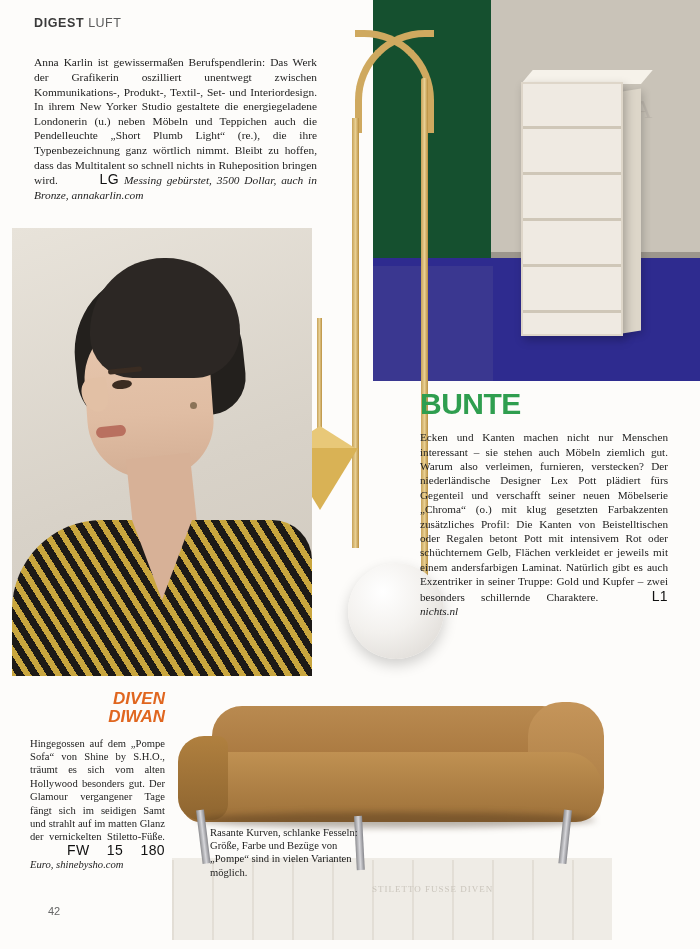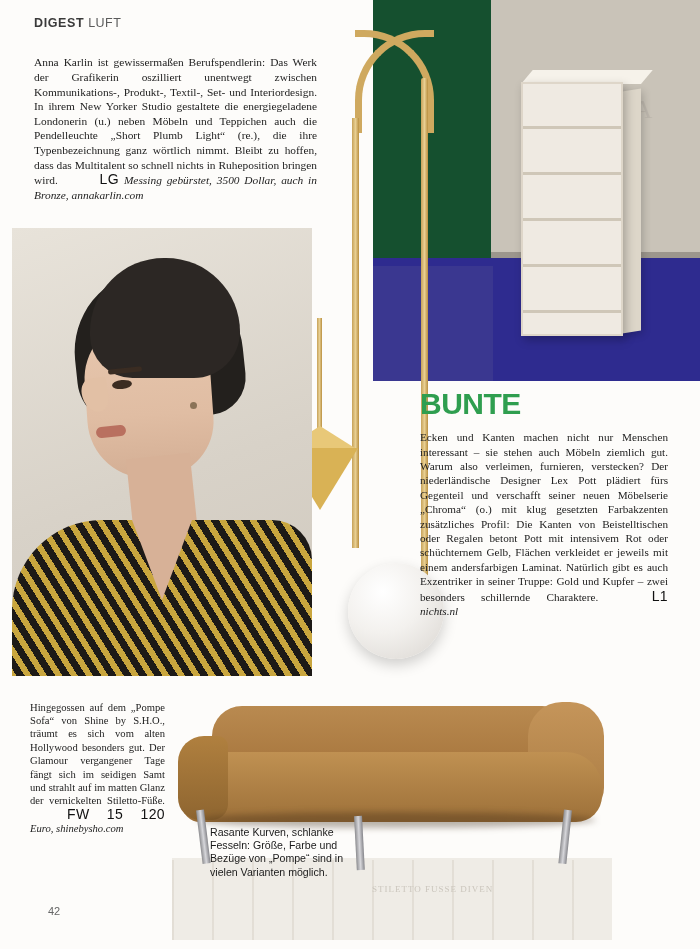--- a/index.html
+++ b/index.html
@@ -127,21 +127,21 @@
     margin: 0 0 8px 0;
   }
   .art3 .body-just { font-size: 10.6px; line-height: 13.4px; }
 
   
   .sofa-caption {
     position: absolute;
     left: 210px;
     top: 826px;
     width: 148px;
-    font-family: Liberation Sans, sans-serif;
+    font-family: Liberation Serif, serif;
     font-size: 10.6px;
     line-height: 13.2px;
     color: #1a1a1a;
     text-align: left;
   }
 
   
   .photo-room {
     position: absolute;
     left: 373px;
@@ -523,23 +523,27 @@
       <span>BUNTE</span><br>
     </h1>
     <p class="body-just">
       <span>Ecken und Kanten machen nicht nur Menschen interessant – sie stehen auch Möbeln ziemlich gut. Warum also verleimen, furnieren, verstecken? Der niederländische Designer Lex Pott plädiert fürs Gegenteil und verschafft seiner neuen Möbelserie „Chroma“ (o.) mit klug gesetzten Farbakzenten zusätzliches Profil: Die Kanten von Beistelltischen oder Regalen betont Pott mit intensivem Rot oder schüchternem Gelb, Flächen verkleidet er jeweils mit einem andersfarbigen Laminat. Natürlich gibt es auch Exzentriker in seiner Truppe: Gold und Kupfer – zwei besonders schillernde Charaktere.</span>
       <span class="cap-tag">L1</span>
       <span class="cred">nichts.nl</span>
     </p>
   </div>
 
   <div class="art3">
+    <h1 class="head-orange-sm">
+      <span>DIVEN</span><br>
+      <span>DIWAN</span>
+    </h1>
     <p class="body-just">
       <span>Hingegossen auf dem „Pompe Sofa“ von Shine by S.H.O., träumt es sich vom alten Hollywood besonders gut. Der Glamour vergangener Tage fängt sich im seidigen Samt und strahlt auf im matten Glanz der vernickelten Stiletto-Füße.</span>
-      <span class="cap-tag">FW 15 120</span>
+      <span class="cap-tag">FW 15 180</span>
       <span class="cred">Euro, shinebysho.com</span>
     </p>
   </div>
 
   <div class="photo-sofa">
     <div class="sofa-floorstrip"></div>
     <div class="sofa-grain"></div>
     <div class="sofa-back"></div>
     <div class="sofa-arm-r"></div>
     <div class="sofa-seat"></div>

